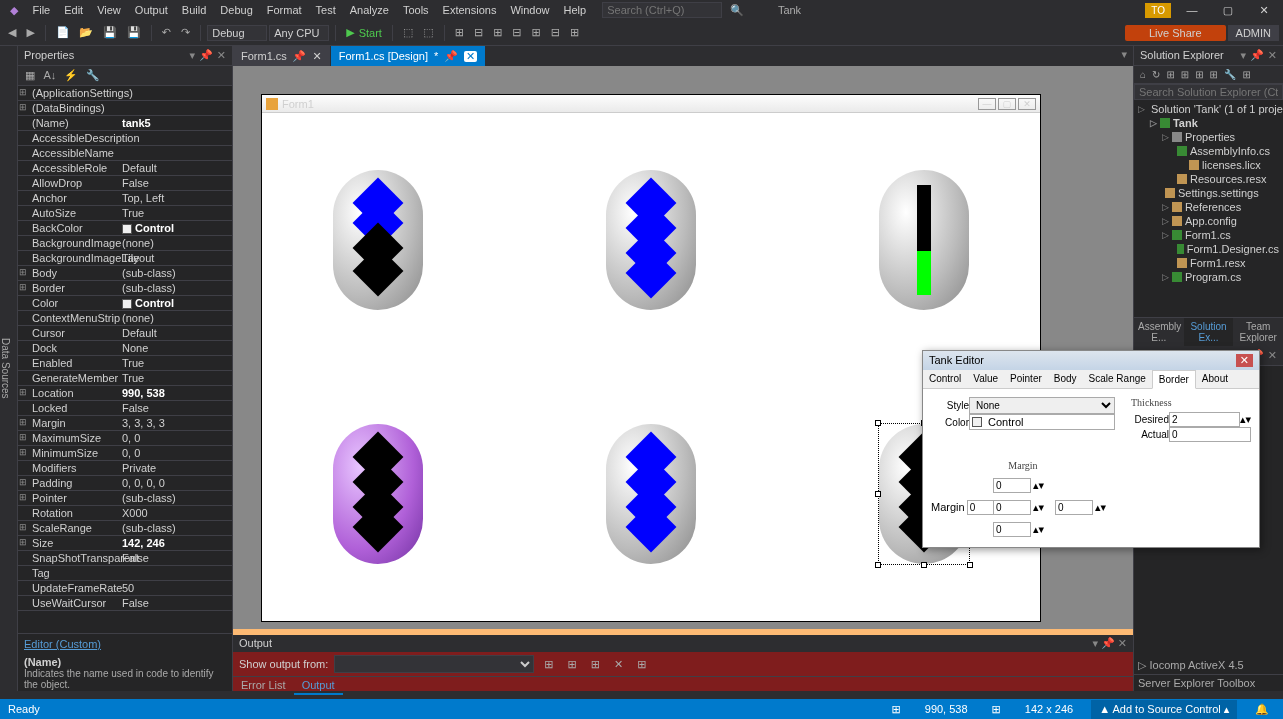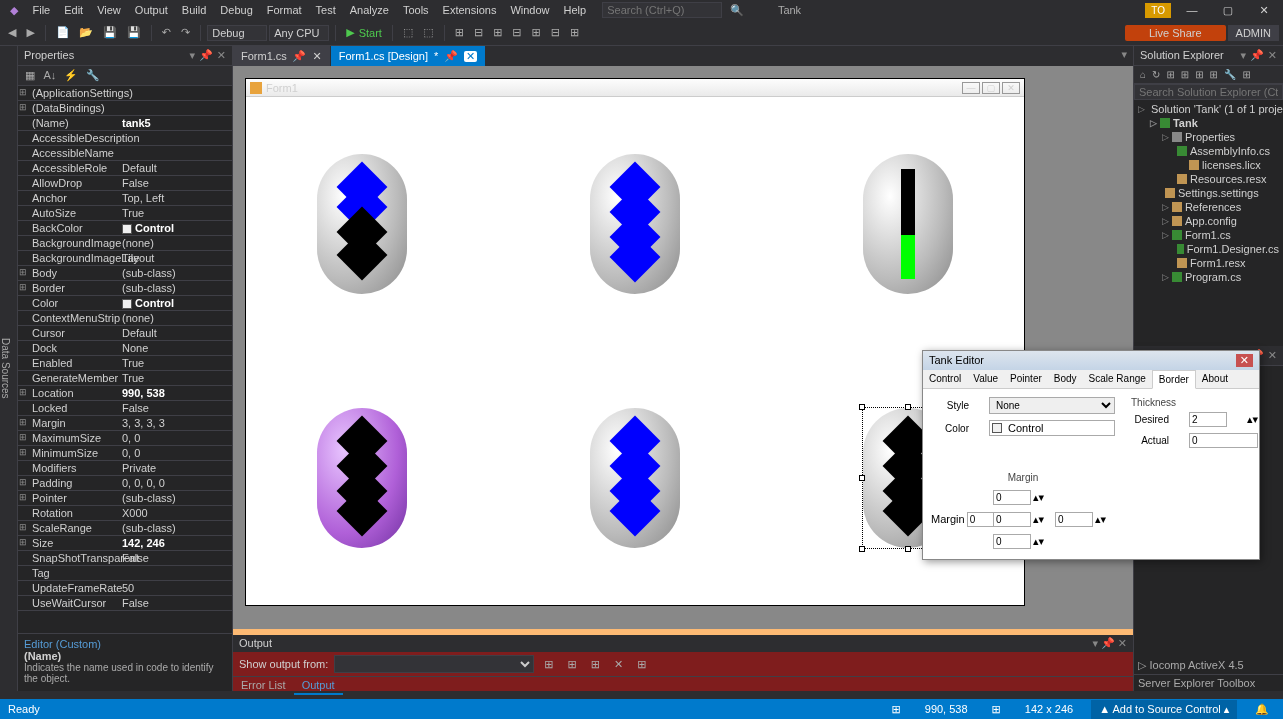--- a/index.html
+++ b/index.html
@@ -27,32 +27,32 @@
 .prop-toolbar { background: #2d2d30; padding: 2px 4px; display: flex; gap: 2px; border-bottom: 1px solid #3f3f46; }
 .prop-toolbar span { padding: 1px 3px; cursor: pointer; color: #aaa; }
 .prop-grid { flex: 1; overflow-y: auto; }
 .prop-row { display: flex; border-bottom: 1px solid #3f3f46; }
 .prop-name { width: 100px; padding: 1px 4px 1px 14px; position: relative; }
 .prop-name.expandable::before { content: '⊞'; position: absolute; left: 1px; color: #888; font-size: 9px; }
 .prop-value { flex: 1; padding: 1px 4px; white-space: nowrap; overflow: hidden; }
 .prop-value.bold { font-weight: bold; color: #fff; }
 .color-swatch { display: inline-block; width: 10px; height: 10px; border: 1px solid #555; vertical-align: middle; margin-right: 3px; }
 .prop-help { border-top: 1px solid #3f3f46; padding: 4px 6px; height: 58px; }
-.prop-help .link { color: #569cd6; cursor: pointer; display: block; }
+.prop-help .link { color: #569cd6; text-decoration: underline; cursor: pointer; display: block; margin-bottom: 6px; }
 .prop-help .name { font-weight: bold; }
 .prop-help .desc { color: #aaa; font-size: 10px; }
 
 .center-panel { flex: 1; background: #1e1e1e; display: flex; flex-direction: column; }
 .doc-tabs { background: #2d2d30; display: flex; height: 20px; }
 .doc-tab { background: #3f3f46; padding: 2px 8px; display: flex; align-items: center; gap: 6px; border-right: 1px solid #2d2d30; }
 .doc-tab.active { background: #007acc; color: #fff; }
 .doc-tab .dirty { color: #fff; }
 .doc-tab .close { cursor: pointer; }
 .doc-tab .close.active-close { background: #fff; color: #007acc; border-radius: 2px; padding: 0 2px; line-height: 1; }
-.designer-surface { flex: 1; background: #888; padding: 12px; overflow: hidden; position: relative; }
+.designer-surface { flex: 1; background: #888; padding: 28px; overflow: hidden; position: relative; }
 .form-window { background: #fff; border: 1px solid #000; width: 780px; height: 528px; position: relative; }
 .form-titlebar { background: linear-gradient(#fdfdfd,#eaeaea); border-bottom: 1px solid #ccc; height: 18px; display: flex; align-items: center; padding: 0 4px; }
 .form-titlebar .icon { width: 12px; height: 12px; background: #e8a33d; margin-right: 4px; }
 .form-titlebar .btns { margin-left: auto; display: flex; gap: 2px; }
 .form-titlebar .btns span { width: 18px; height: 12px; border: 1px solid #999; text-align: center; line-height: 10px; font-size: 9px; }
 .form-body { padding: 20px; display: grid; grid-template-columns: repeat(3, 1fr); grid-template-rows: repeat(2, 1fr); gap: 40px 80px; height: calc(100% - 18px); align-items: center; justify-items: center; }
 .tank { width: 90px; height: 140px; position: relative; }
 .tank-body { width: 100%; height: 100%; border-radius: 45px; background: radial-gradient(ellipse at 30% 30%, #fff, #bbb 60%, #888); position: relative; overflow: hidden; display: flex; align-items: center; justify-content: center; }
 .tank.purple .tank-body { background: radial-gradient(ellipse at 30% 30%, #e8c4ff, #b060d8 60%, #7030a0); }
 .tank.selected { outline: 1px dotted #000; }
@@ -93,26 +93,26 @@
 .toolbox-bottom { border-top: 1px solid #3f3f46; padding: 2px 4px; color: #aaa; }
 
 .dialog { position: absolute; left: 922px; top: 350px; width: 338px; background: #f0f0f0; border: 1px solid #888; color: #000; box-shadow: 2px 2px 8px rgba(0,0,0,.4); }
 .dialog-title { background: linear-gradient(#dde5ee, #c4d4e6); padding: 3px 6px; display: flex; justify-content: space-between; }
 .dialog-title .close { background: #c75050; color: #fff; padding: 0 4px; cursor: pointer; }
 .dialog-tabs { display: flex; border-bottom: 1px solid #ccc; background: #f0f0f0; }
 .dialog-tabs span { padding: 3px 6px; cursor: pointer; font-size: 10px; }
 .dialog-tabs span.active { background: #fff; border: 1px solid #ccc; border-bottom-color: #fff; margin-bottom: -1px; }
 .dialog-body { padding: 8px; display: flex; gap: 16px; background: #fff; }
 .dialog-col { flex: 1; }
-.dlg-row { display: flex; align-items: center; gap: 20px; margin-bottom: 6px; }
+.dlg-row { display: flex; align-items: center; gap: 0; }
 .dlg-row label { width: 38px; text-align: right; font-size: 10px; }
 .dlg-row input, .dlg-row select { border: 1px solid #aaa; padding: 1px 2px; font-size: 10px; flex: 1; }
 .dlg-spin { width: 38px; border: 1px solid #aaa; padding: 1px 2px; font-size: 10px; }
 .fieldset { position: relative; border: none; }
-.fieldset .legend { font-size: 10px; color: #444; margin-bottom: 4px; }
+.fieldset .legend { font-size: 10px; color: #444; margin-bottom: 4px; font-family: Liberation Serif, serif; }
 .margin-grid { display: grid; grid-template-columns: 60px 60px 60px; grid-template-rows: 20px 20px 20px; justify-content: center; gap: 2px; align-items: center; }
 .margin-grid .cell { display: flex; align-items: center; gap: 2px; }
 .dialog-buttons { display: flex; padding: 6px; gap: 4px; background: #f0f0f0; border-top: 1px solid #ccc; }
 .dialog-buttons button { padding: 2px 10px; font-size: 10px; border: 1px solid #aaa; background: #f5f5f5; cursor: pointer; }
 .dialog-buttons .spacer { flex: 1; }
 .dialog-buttons button:disabled { color: #999; }
 
 .statusbar { height: 20px; background: #007acc; color: #fff; display: flex; align-items: center; padding: 0 8px; gap: 12px; position: absolute; bottom: 0; left: 0; right: 0; }
 .statusbar .spacer { flex: 1; }
 .statusbar .cell { padding: 0 6px; }
@@ -544,20 +544,25 @@
      <span style="color:#888;font-size:9px;"></span>
      <span class="se-icon folder-icon"></span>
      <span>Form1.resx</span>
    </div>
         <div class="se-node " style="padding-left:28px">
      <span style="color:#888;font-size:9px;">▷</span>
      <span class="se-icon cs-file"></span>
      <span>Program.cs</span>
    </div>
       </div>
+    <div class="right-tabs" id="setabs">
+        <span class="">Assembly E...</span>
+        <span class="active">Solution Ex...</span>
+        <span class="">Team Explorer</span>
+      </div>
 
     <div class="toolbox-panel">
       <div class="panel-header">
         <span>Toolbox</span>
         <span class="icons">
             <span>▾</span>
             <span>📌</span>
             <span>✕</span>
           </span>
       </div>

